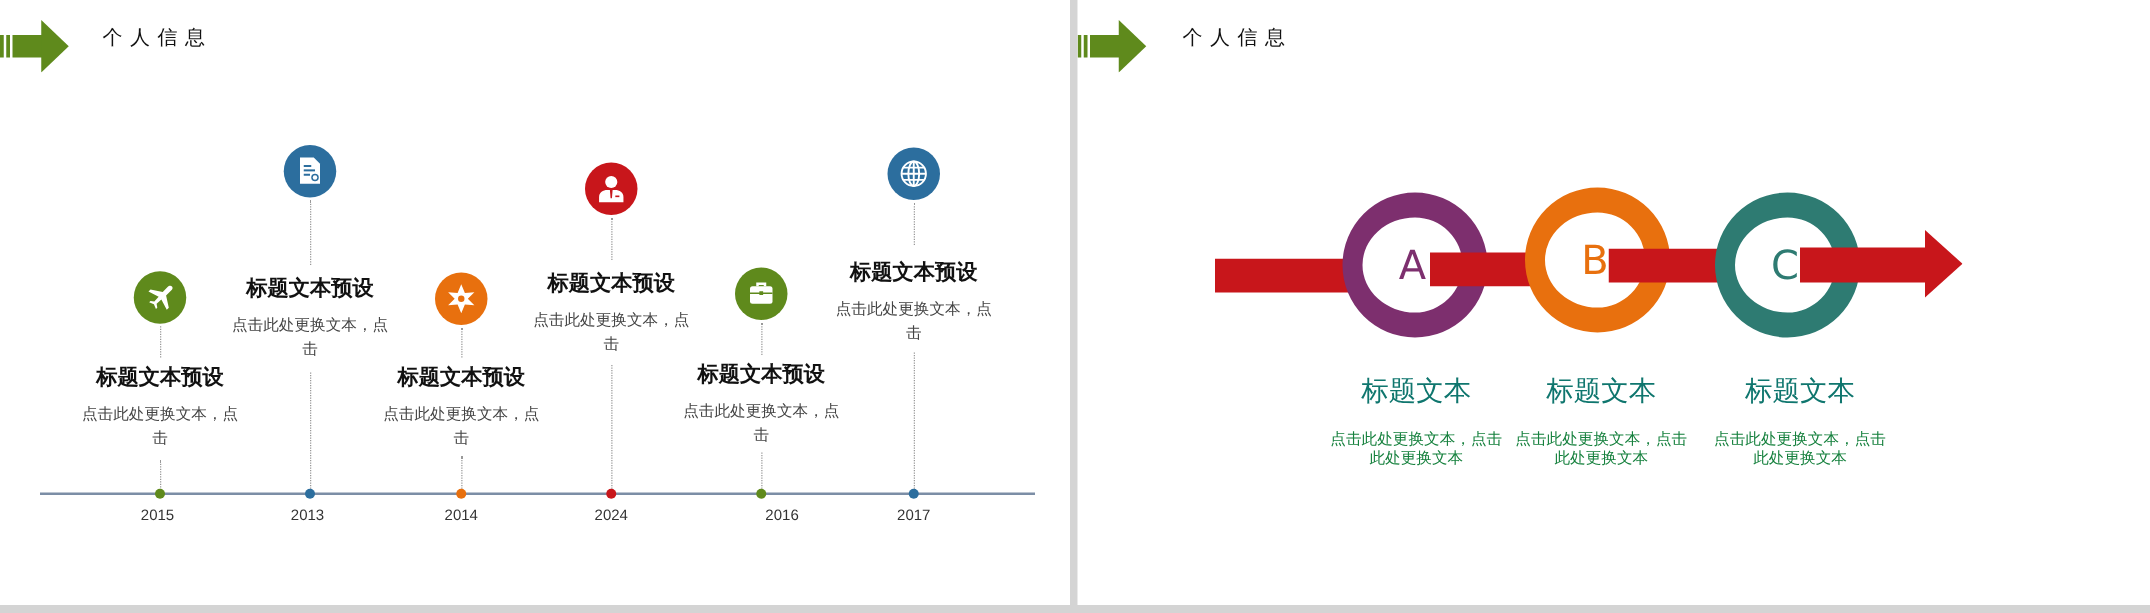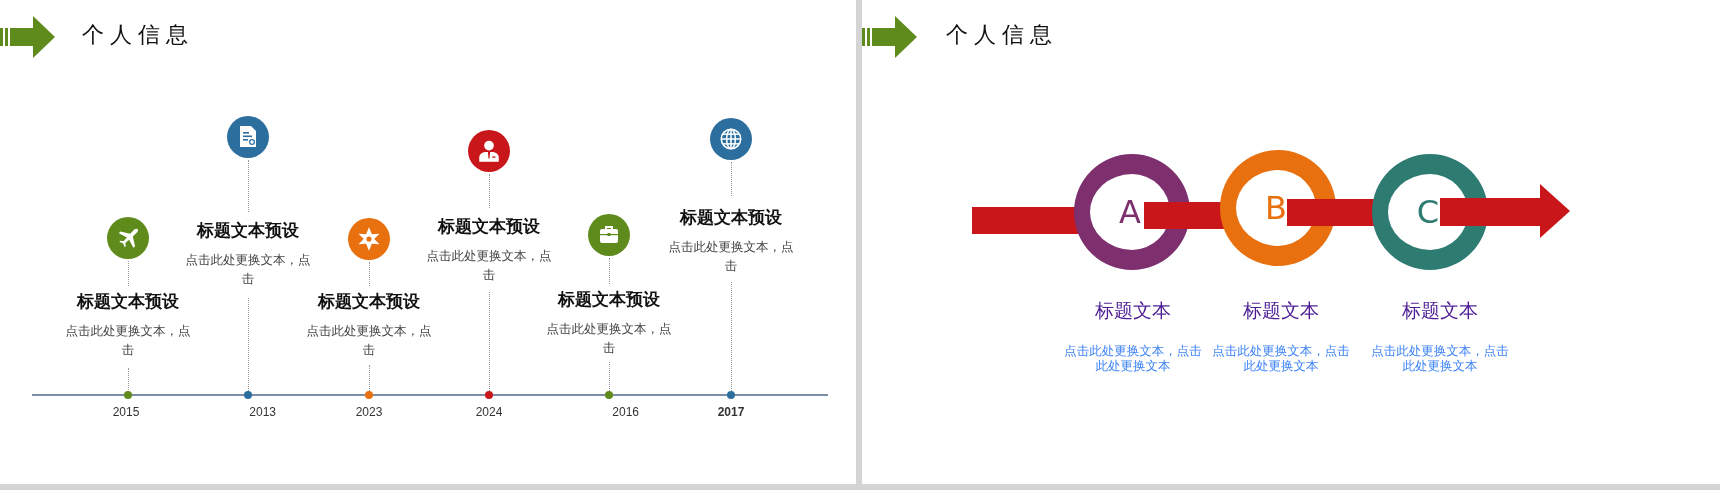--- a/index.html
+++ b/index.html
@@ -1,34 +1,34 @@
 <!DOCTYPE html>
 <html><head>
 <meta charset="utf-8">
 <style>
   html,body{margin:0;padding:0;}
   body{width:1720px;height:490px;background:#d4d4d4;position:relative;overflow:hidden;font-family:"DejaVu Sans","Liberation Sans",sans-serif;}
   .slide{position:absolute;top:0;height:484px;background:#ffffff;overflow:hidden;}
   #slide1{left:0;width:856px;}
   #slide2{left:862px;width:858px;}
   .hdr-arrow{position:absolute;top:16px;}
-  .hdr-title{position:absolute;top:20px;font-size:22px;letter-spacing:6px;color:#111;font-family:"DejaVu Sans",sans-serif;}
+  .hdr-title{position:absolute;top:20px;font-size:16px;letter-spacing:6px;color:#111;font-family:"DejaVu Sans",sans-serif;}
   
   .tl-line{position:absolute;left:32px;width:796px;top:394px;height:2px;background:#7c8ea6;}
   .tl-dot{position:absolute;width:8px;height:8px;border-radius:50%;top:391px;}
   .tl-year{position:absolute;top:405px;width:60px;text-align:center;font-size:12px;color:#333;font-family:"Liberation Sans",sans-serif;}
   .tl-vline{position:absolute;width:0;border-left:1px dotted #999;}
   .tl-icon{position:absolute;width:42px;height:42px;border-radius:50%;display:flex;align-items:center;justify-content:center;}
   .tl-title{position:absolute;width:160px;text-align:center;font-size:17px;font-weight:bold;color:#111;}
   .tl-desc{position:absolute;width:140px;text-align:center;font-size:12.5px;color:#444;line-height:19px;}
   
   .ring{position:absolute;border-radius:50%;background:#fff;box-sizing:border-box;display:flex;align-items:center;justify-content:center;font-size:32px;font-weight:normal;font-family:"DejaVu Sans",sans-serif;}
   .bar{position:absolute;background:#c8161b;}
-  .s2-title{position:absolute;width:160px;text-align:center;font-size:19px;color:#4c1d95;}
-  .s2-desc{position:absolute;width:150px;text-align:center;font-size:12.5px;color:#3b82f6;line-height:15px;}
+  .s2-title{position:absolute;width:160px;text-align:center;font-size:22px;color:#0f766e;}
+  .s2-desc{position:absolute;width:150px;text-align:center;font-size:12.5px;color:#15803d;line-height:15px;}
 </style>
 </head>
 <body>
 
 <div id="slide1" class="slide">
   <svg class="hdr-arrow" style="left:0;" width="56" height="42" viewBox="0 0 56 42">
     <rect x="0" y="12" width="3" height="18" fill="#5f8a1c"></rect>
     <rect x="5" y="12" width="3" height="18" fill="#5f8a1c"></rect>
     <rect x="10" y="12" width="24" height="18" fill="#5f8a1c"></rect>
     <polygon points="33,0 55,21 33,42" fill="#5f8a1c"></polygon>
@@ -60,36 +60,36 @@
           <rect x="7" y="15" width="5" height="1.6" fill="#2c6e9e"></rect>
           <circle cx="16" cy="18" r="3" fill="#2c6e9e"></circle>
           <circle cx="16" cy="18" r="1.8" fill="#fff"></circle>
         </svg>
     </div>
     <div class="tl-vline" style="left:248px;top:160px;height:52px;"></div>
     <div class="tl-title" style="left:168px;top:219px;">标题文本预设</div>
     <div class="tl-desc" style="left:178px;top:250px;"><span>点击此处更换文本，点</span><br><span>击</span></div>
     <div class="tl-vline" style="left:248px;top:298px;height:93px;"></div>
     <div class="tl-dot" style="left:244px;background:#2c6e9e;"></div>
-    <div class="tl-year" style="left:216px;text-align:right;">2013</div>
+    <div class="tl-year" style="left:216px;">2013</div>
   </div>
 
   <div>
     <div class="tl-icon" style="left:348px;top:218px;background:#e8700e;">
       <svg width="28" height="28" viewBox="0 0 24 24">
           <polygon fill="#fff" points="12,2 14.5,8 21,7.5 16.5,12 21,16.5 14.5,16 12,22 9.5,16 3,16.5 7.5,12 3,7.5 9.5,8"></polygon>
           <circle cx="12" cy="12" r="2.2" fill="#e8700e"></circle>
         </svg>
     </div>
     <div class="tl-vline" style="left:369px;top:262px;height:24px;"></div>
     <div class="tl-title" style="left:289px;top:290px;">标题文本预设</div>
     <div class="tl-desc" style="left:299px;top:321px;"><span>点击此处更换文本，点</span><br><span>击</span></div>
     <div class="tl-vline" style="left:369px;top:365px;height:26px;"></div>
     <div class="tl-dot" style="left:365px;background:#e8700e;"></div>
-    <div class="tl-year" style="left:339px;">2023</div>
+    <div class="tl-year" style="left:339px;">2014</div>
   </div>
 
   <div>
     <div class="tl-icon" style="left:468px;top:130px;background:#c8161b;">
       <svg width="26" height="26" viewBox="0 0 24 24">
           <circle cx="12" cy="7" r="4.5" fill="#fff"></circle>
           <path fill="#fff" d="M3 22v-4c0-3 3-5 6-5h6c3 0 6 2 6 5v4z"></path>
           <polygon points="11,13 13,13 12.5,19 11.5,19" fill="#c8161b"></polygon>
           <rect x="15" y="17" width="3" height="1.2" fill="#c8161b"></rect>
         </svg>
@@ -128,21 +128,21 @@
           <line x1="12" y1="3" x2="12" y2="21"></line>
           <line x1="4.5" y1="7.5" x2="19.5" y2="7.5"></line>
           <line x1="4.5" y1="16.5" x2="19.5" y2="16.5"></line>
         </svg>
     </div>
     <div class="tl-vline" style="left:731px;top:162px;height:34px;"></div>
     <div class="tl-title" style="left:651px;top:206px;">标题文本预设</div>
     <div class="tl-desc" style="left:661px;top:237px;"><span>点击此处更换文本，点</span><br><span>击</span></div>
     <div class="tl-vline" style="left:731px;top:282px;height:109px;"></div>
     <div class="tl-dot" style="left:727px;background:#2c6e9e;"></div>
-    <div class="tl-year" style="left:701px;font-weight:bold;">2017</div>
+    <div class="tl-year" style="left:701px;">2017</div>
   </div>
 </div>
 
 <div id="slide2" class="slide">
   <svg class="hdr-arrow" style="left:0;" width="56" height="42" viewBox="0 0 56 42">
     <rect x="0" y="12" width="3" height="18" fill="#5f8a1c"></rect>
     <rect x="5" y="12" width="3" height="18" fill="#5f8a1c"></rect>
     <rect x="10" y="12" width="24" height="18" fill="#5f8a1c"></rect>
     <polygon points="33,0 55,21 33,42" fill="#5f8a1c"></polygon>
   </svg>

